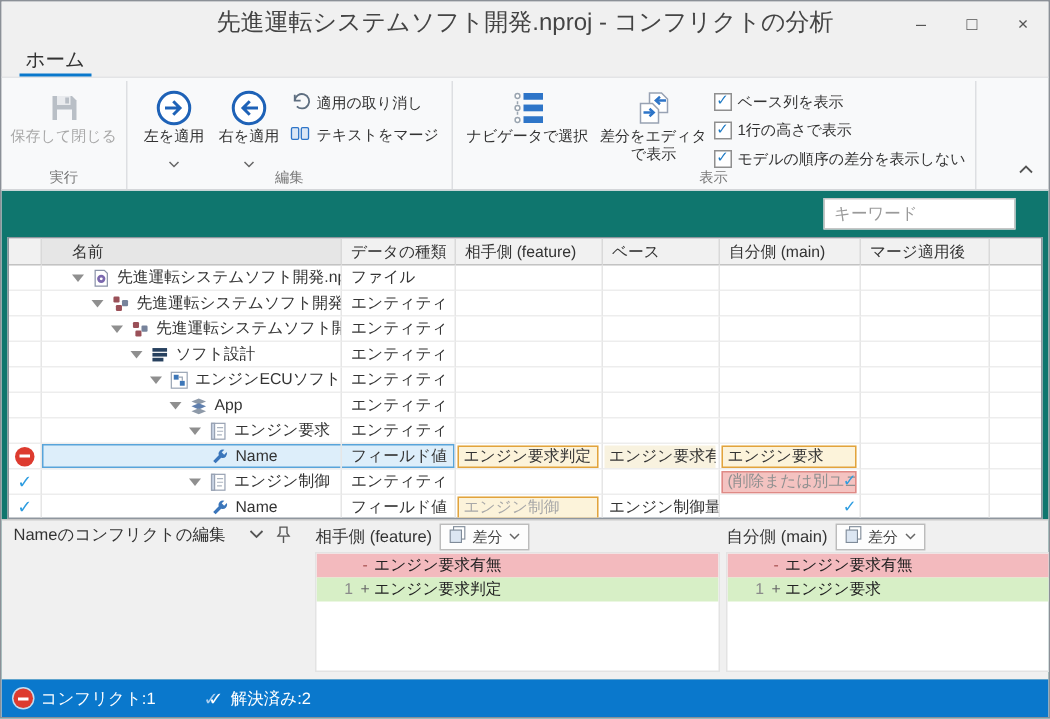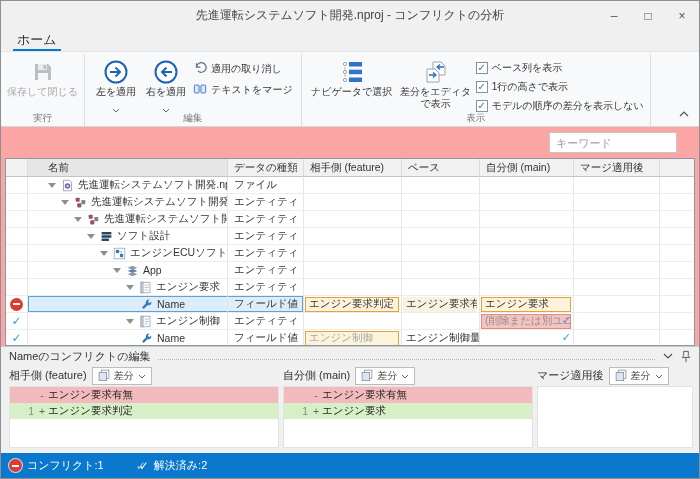--- a/index.html
+++ b/index.html
@@ -2,21 +2,21 @@
 <html style="--accent: #0a78cc; --selection: #ddeefa; --selection-border: #58a4da; --conflict-red: #dd3b2f; --check-blue: #2d9ce0; --changed-bg: #fcf3da; --changed-border: #e2a33c; --base-bg: #f8f2df; --deleted-bg: #f4c3c1; --deleted-border: #df8a86; --added-bg: #d7efc6; --removed-bg: #f3babe;"><head>
 <meta charset="utf-8">
 <style>
   * { box-sizing: border-box; margin: 0; padding: 0; }
   body { font-family: "Liberation Sans", "DejaVu Sans", sans-serif; background: #fff; }
   .win { width: 700px; height: 479px; border: 1px solid #8b9097; background: #f0f0f0;
          display: flex; flex-direction: column; overflow: hidden; }
 
   
   .titlebar { height: 29px; flex: none; background: #f0f0f0; display: flex; align-items: center; position: relative; }
-  .title { position: absolute; left: 0; right: 0; text-align: center; font-size: 12px; color: #444; }
+  .title { position: absolute; left: 0; right: 0; text-align: center; font-size: 16px; color: #444; }
   .wbtns { margin-left: auto; display: flex; height: 100%; position: relative; }
   .wbtn { width: 34px; height: 100%; display: flex; align-items: center; justify-content: center;
           font-size: 12px; color: #555; }
 
   
   .tabs { height: 22px; flex: none; background: #f0f0f0; border-bottom: 1px solid #e3e4e6; display: flex; }
   .tab { margin-left: 12px; padding: 0 4px; display: flex; align-items: center; font-size: 13px;
          color: #333; border-bottom: 2px solid var(--accent, #2a6fc1); }
 
   
@@ -35,21 +35,21 @@
   .smallcol { display: flex; flex-direction: column; justify-content: flex-start; gap: 3px; padding-top: 4px; }
   .smallbtn { height: 18px; display: flex; align-items: center; gap: 4px; font-size: 10px; color: #333;
               white-space: nowrap; padding: 0 2px; }
   .cbcol { display: flex; flex-direction: column; gap: 5px; padding-top: 5px; }
   .cb { display: flex; align-items: center; gap: 4px; font-size: 10px; color: #333; white-space: nowrap; }
   .cbbox { width: 12px; height: 12px; flex: none; border: 1px solid #8f8f8f; background: #fff; color: #1f7ac4;
            font-size: 10px; line-height: 10px; text-align: center; font-weight: bold; }
   .ribbon-collapse { position: absolute; right: 10px; bottom: 5px; }
 
   
-  .content { flex: 1; display: flex; flex-direction: column; background: #fca5a5; min-height: 0; }
+  .content { flex: 1; display: flex; flex-direction: column; background: #0f766e; min-height: 0; }
   .searchrow { height: 31px; flex: none; position: relative; }
   .searchbox { position: absolute; right: 22px; top: 5px; width: 128px; height: 21px;
                border: 1px solid #c6c6c6; background: #fff; font-size: 11px; padding: 0 6px;
                font-family: inherit; color: #333; }
   .searchbox::placeholder { color: #9a9a9a; }
 
   
   .grid { margin: 0 4px; height: 188px; flex: none; border: 1px solid #8f969e; background: #fff;
           overflow: hidden; font-size: 10.5px; color: #333; }
   .thead, .trow { display: flex; }
@@ -83,21 +83,21 @@
   .v-deleted { background: var(--deleted-bg, #f4c3c1); border: 1px solid var(--deleted-border, #df8a86); color: #909090; }
   .cellcheck { position: absolute; right: 2px; top: 1px; color: var(--check-blue, #2d9ce0);
                font-size: 11px; font-weight: bold; }
   .rowcheck { color: var(--check-blue, #2d9ce0); font-size: 12px; font-weight: bold; }
   .noentry { width: 13px; height: 13px; border-radius: 50%; background: var(--conflict-red, #dd3b2f);
              display: inline-flex; align-items: center; justify-content: center; flex: none; }
   .noentry i { width: 7px; height: 2px; background: #fff; display: block; }
 
   
   .editor { flex: 1; border-top: 1px solid #c9c9c9; background: #f0f0f0; display: flex;
-            flex-direction: column; min-height: 0; }
+            min-height: 0; }
   .ed-head { height: 18px; flex: none; display: flex; align-items: center; padding: 0 8px; gap: 8px; }
   .ed-title { font-size: 11px; color: #333; white-space: nowrap; }
   .ed-dots { flex: 1; height: 8px; border-bottom: 1px dotted #b2b2b2; }
   .ed-ico { display: flex; align-items: center; }
   .panes { flex: 1; display: flex; gap: 4px; padding: 0 6px 5px 8px; min-height: 0; }
   .pane { display: flex; flex-direction: column; min-width: 0; }
   .pane1 { flex: 0 0 270px; } .pane2 { flex: 0 0 250px; } .pane3 { flex: 1; }
   .pane-head { height: 21px; flex: none; display: flex; align-items: center; gap: 5px;
                font-size: 11px; color: #333; white-space: nowrap; }
   .diffbtn { height: 18px; border: 1px solid #bcbcbc; background: #fdfdfd; display: inline-flex;

